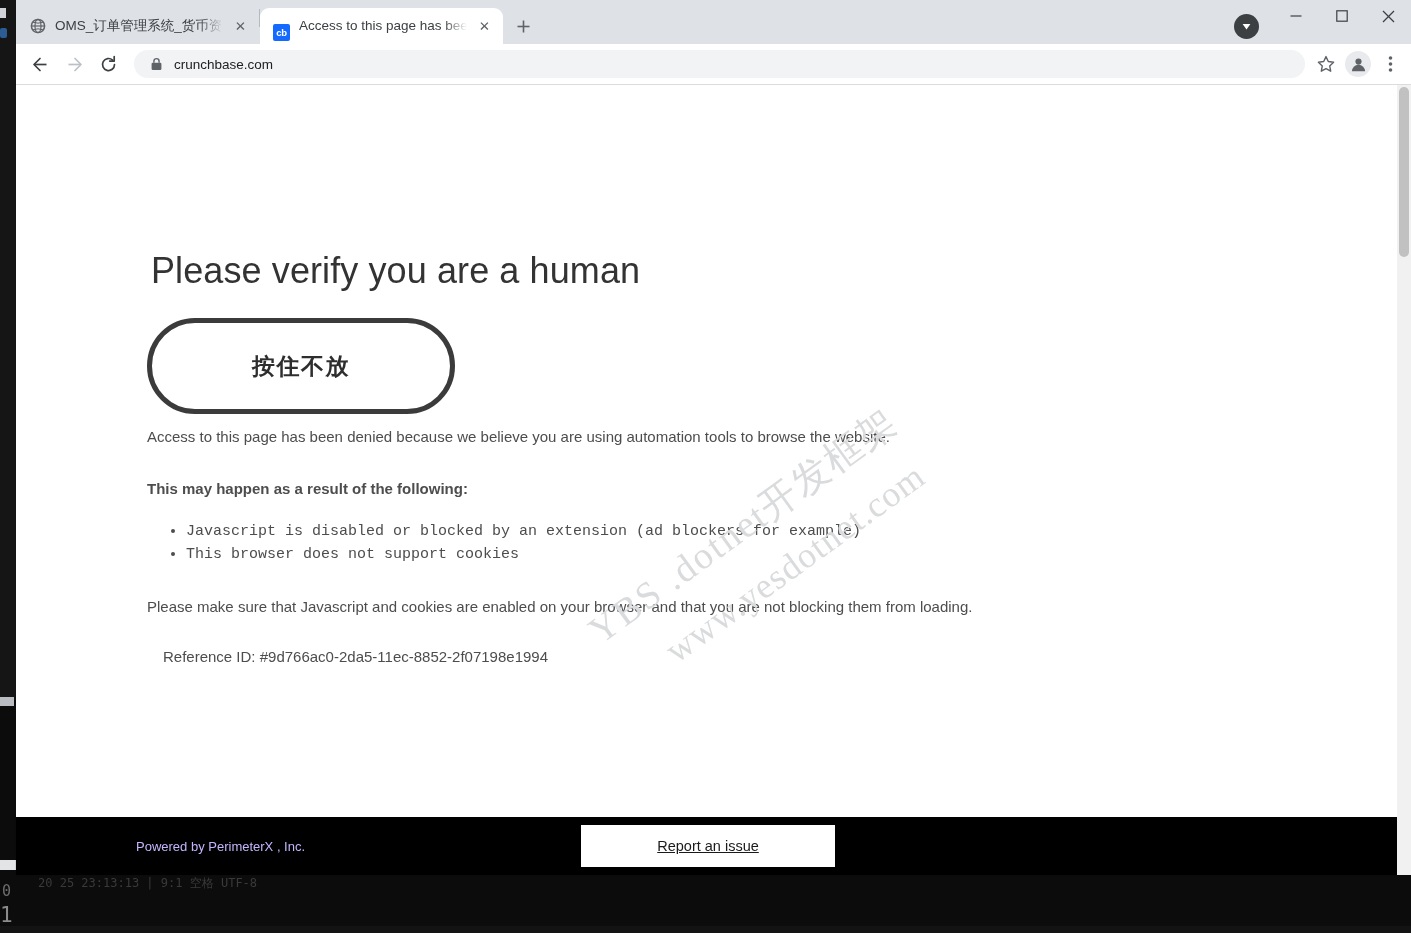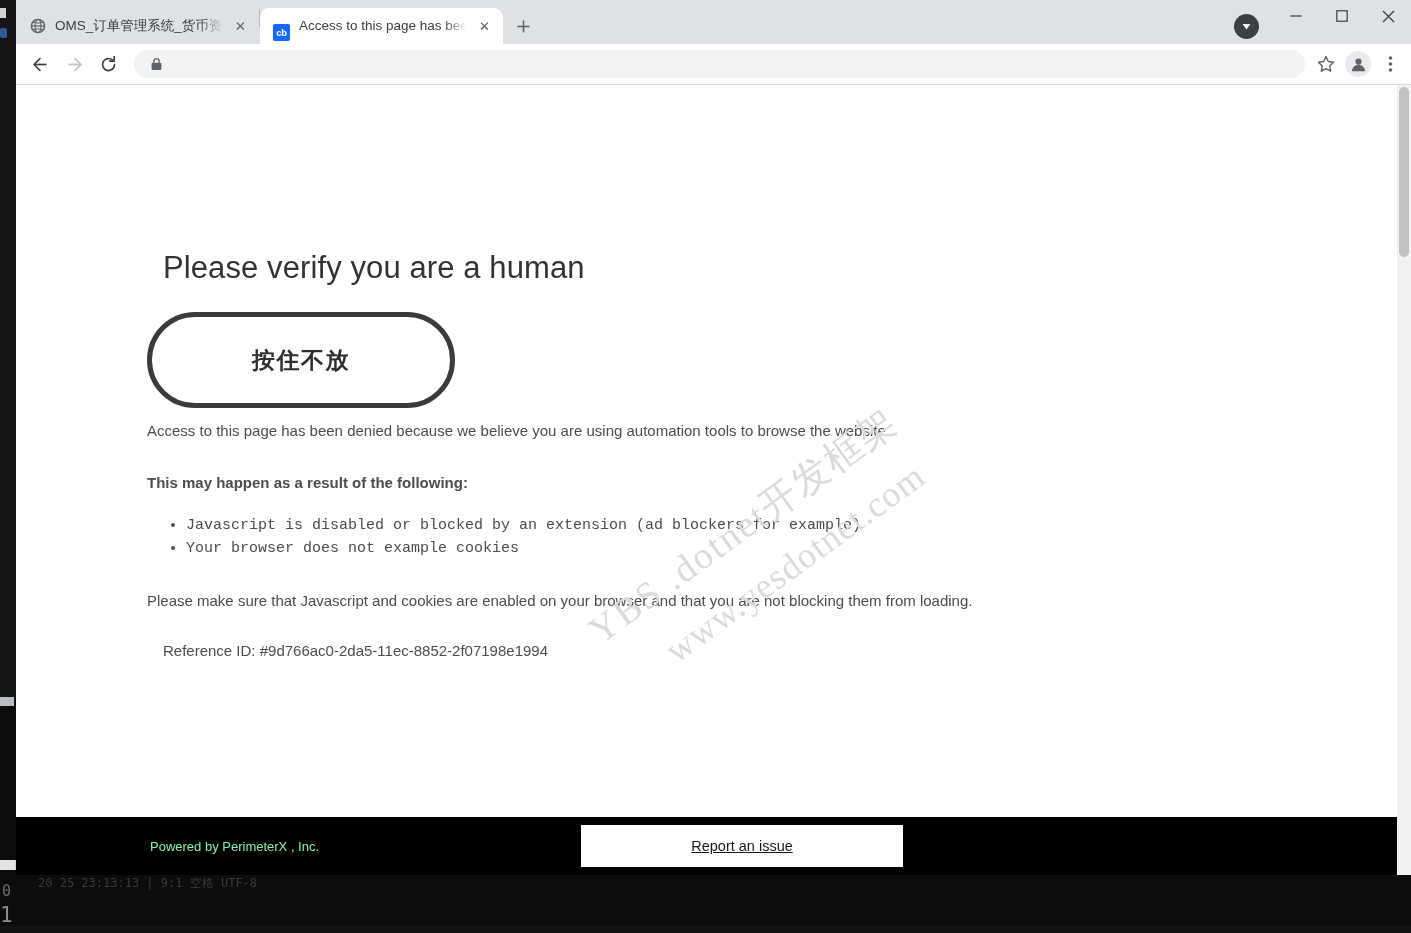--- a/index.html
+++ b/index.html
@@ -307,24 +307,24 @@
     overflow: hidden;
   }
   .page-content {
     position: absolute;
     left: 0; top: 0; right: 0; bottom: 0;
     padding: 165px 0 0 131px;
     box-sizing: border-box;
     color: #4a4a4a;
   }
   .px-title {
-    font-size: 31px;
+    font-size: 36px;
     font-weight: 400;
     color: #333333;
-    margin: 0 0 26px 16px;
+    margin: 0 0 26px 4px;
     letter-spacing: .1px;
   }
   .hold-button {
     width: 308px;
     height: 96px;
     border: 5px solid #3b3b3b;
     border-radius: 48px;
     background: #ffffff;
     display: flex;
     align-items: center;
@@ -394,29 +394,29 @@
     right: 0;
     bottom: 0;
     height: 58px;
     background: #000000;
     display: flex;
     align-items: center;
     flex: 0 0 auto;
   }
   .footer-credit {
     position: absolute;
-    left: 134px;
+    left: 120px;
     font-size: 13px;
-    color: #86efac;
+    color: #c4b5fd;
   }
   .report-btn {
     position: absolute;
     left: 565px;
     top: 8px;
-    width: 322px;
+    width: 254px;
     height: 42px;
     background: #ffffff;
     display: flex;
     align-items: center;
     justify-content: center;
     font-size: 14.5px;
     color: #1a1a1a;
   }
   .report-btn span { text-decoration: underline; }
 
@@ -535,20 +535,21 @@
       </svg>
     </div>
 
     <div class="omnibox">
       <span class="tb-icon" style="width:16px;flex:0 0 16px;">
         <svg width="13" height="14" viewBox="0 0 13 14" aria-hidden="true">
           <rect x="1.6" y="5.8" width="9.8" height="7.2" rx="1.2" fill="#5f6368"></rect>
           <path d="M3.9 5.8V4.2a2.6 2.6 0 0 1 5.2 0v1.6" fill="none" stroke="#5f6368" stroke-width="1.4"></path>
         </svg>
       </span>
+      <span class="omnibox-url" title="Search Google or type a URL">crunchbase.com</span>
     </div>
 
     <div class="tb-icon">
       <svg width="18" height="18" viewBox="0 0 18 18" aria-hidden="true">
         <polygon points="9,1.6 11.3,6.5 16.6,7.2 12.7,10.9 13.7,16.2 9,13.6 4.3,16.2 5.3,10.9 1.4,7.2 6.7,6.5" fill="none" stroke="#5f6368" stroke-width="1.4" stroke-linejoin="round"></polygon>
       </svg>
     </div>
     <div class="avatar-btn">
       <svg width="17" height="17" viewBox="0 0 17 17" aria-hidden="true">
         <circle cx="8.5" cy="5.6" r="3.1" fill="#5f6368"></circle>
@@ -570,21 +571,21 @@
       <h1 class="px-title">Please verify you are a human</h1>
 
       <div class="hold-button">按住不放</div>
 
       <p class="px-para">Access to this page has been denied because we believe you are using automation tools to browse the website.</p>
 
       <p class="px-para tight">This may happen as a result of the following:</p>
 
       <ul class="px-list">
         <li>Javascript is disabled or blocked by an extension (ad blockers for example)</li>
-        <li>Your browser does not example cookies</li>
+        <li>This browser does not support cookies</li>
       </ul>
 
       <p class="px-para">Please make sure that Javascript and cookies are enabled on your browser and that you are not blocking them from loading.</p>
 
       <p class="px-ref">Reference ID: #9d766ac0-2da5-11ec-8852-2f07198e1994</p>
     </div>
 
     <div class="watermark">
       <div class="wm-line wm-1">YBS .dotnet开发框架</div>
       <div class="wm-line wm-2">www.yesdotnet.com</div>

